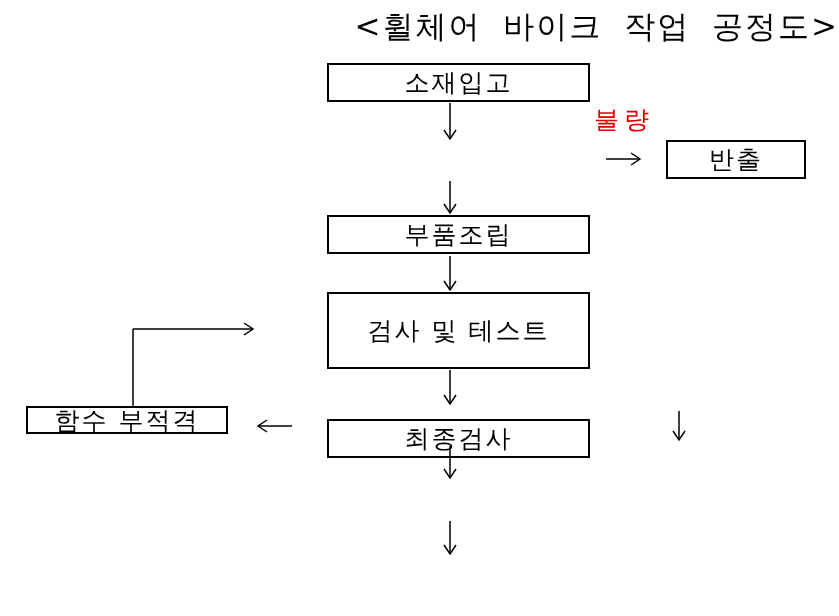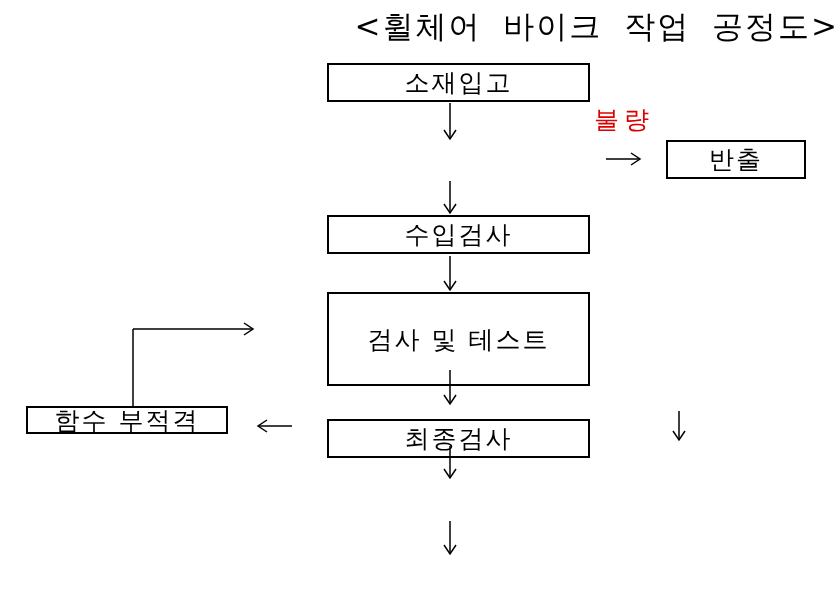--- a/index.html
+++ b/index.html
@@ -33,41 +33,41 @@
     border: 2px solid #000000;
     background: #ffffff;
     display: flex;
     align-items: center;
     justify-content: center;
     font-size: 25px;
     letter-spacing: 2px;
     white-space: nowrap;
   }
   .box.main { left: 319px; width: 263px; height: 39px; margin-left: 8px; }
-  .box.tall { height: 94px; }
+  .box.tall { height: 77px; }
   .arrow-svg { position: absolute; }
   .red-label {
     position: absolute;
     color: #dd0000;
     font-size: 25px;
     white-space: nowrap;
   }
 </style>
 </head>
 <body>
 
 <div class="canvas">
 
   <div class="title">&lt;휠체어 바이크 작업 공정도&gt;</div>
 
   <div class="box main" style="top:63px">
     <span>소재입고</span>
   </div>
   <div class="box main" style="top:215px">
-    <span>수입검사</span>
+    <span>부품조립</span>
   </div>
   <div class="box main tall" style="top:292px">
     <span>검사 및 테스트</span>
   </div>
   <div class="box main" style="top:419px">
     <span>최종검사</span>
   </div>
 
   <div class="box" style="left:666px; top:140px; width:140px; height:39px">
     <span>반출</span>

